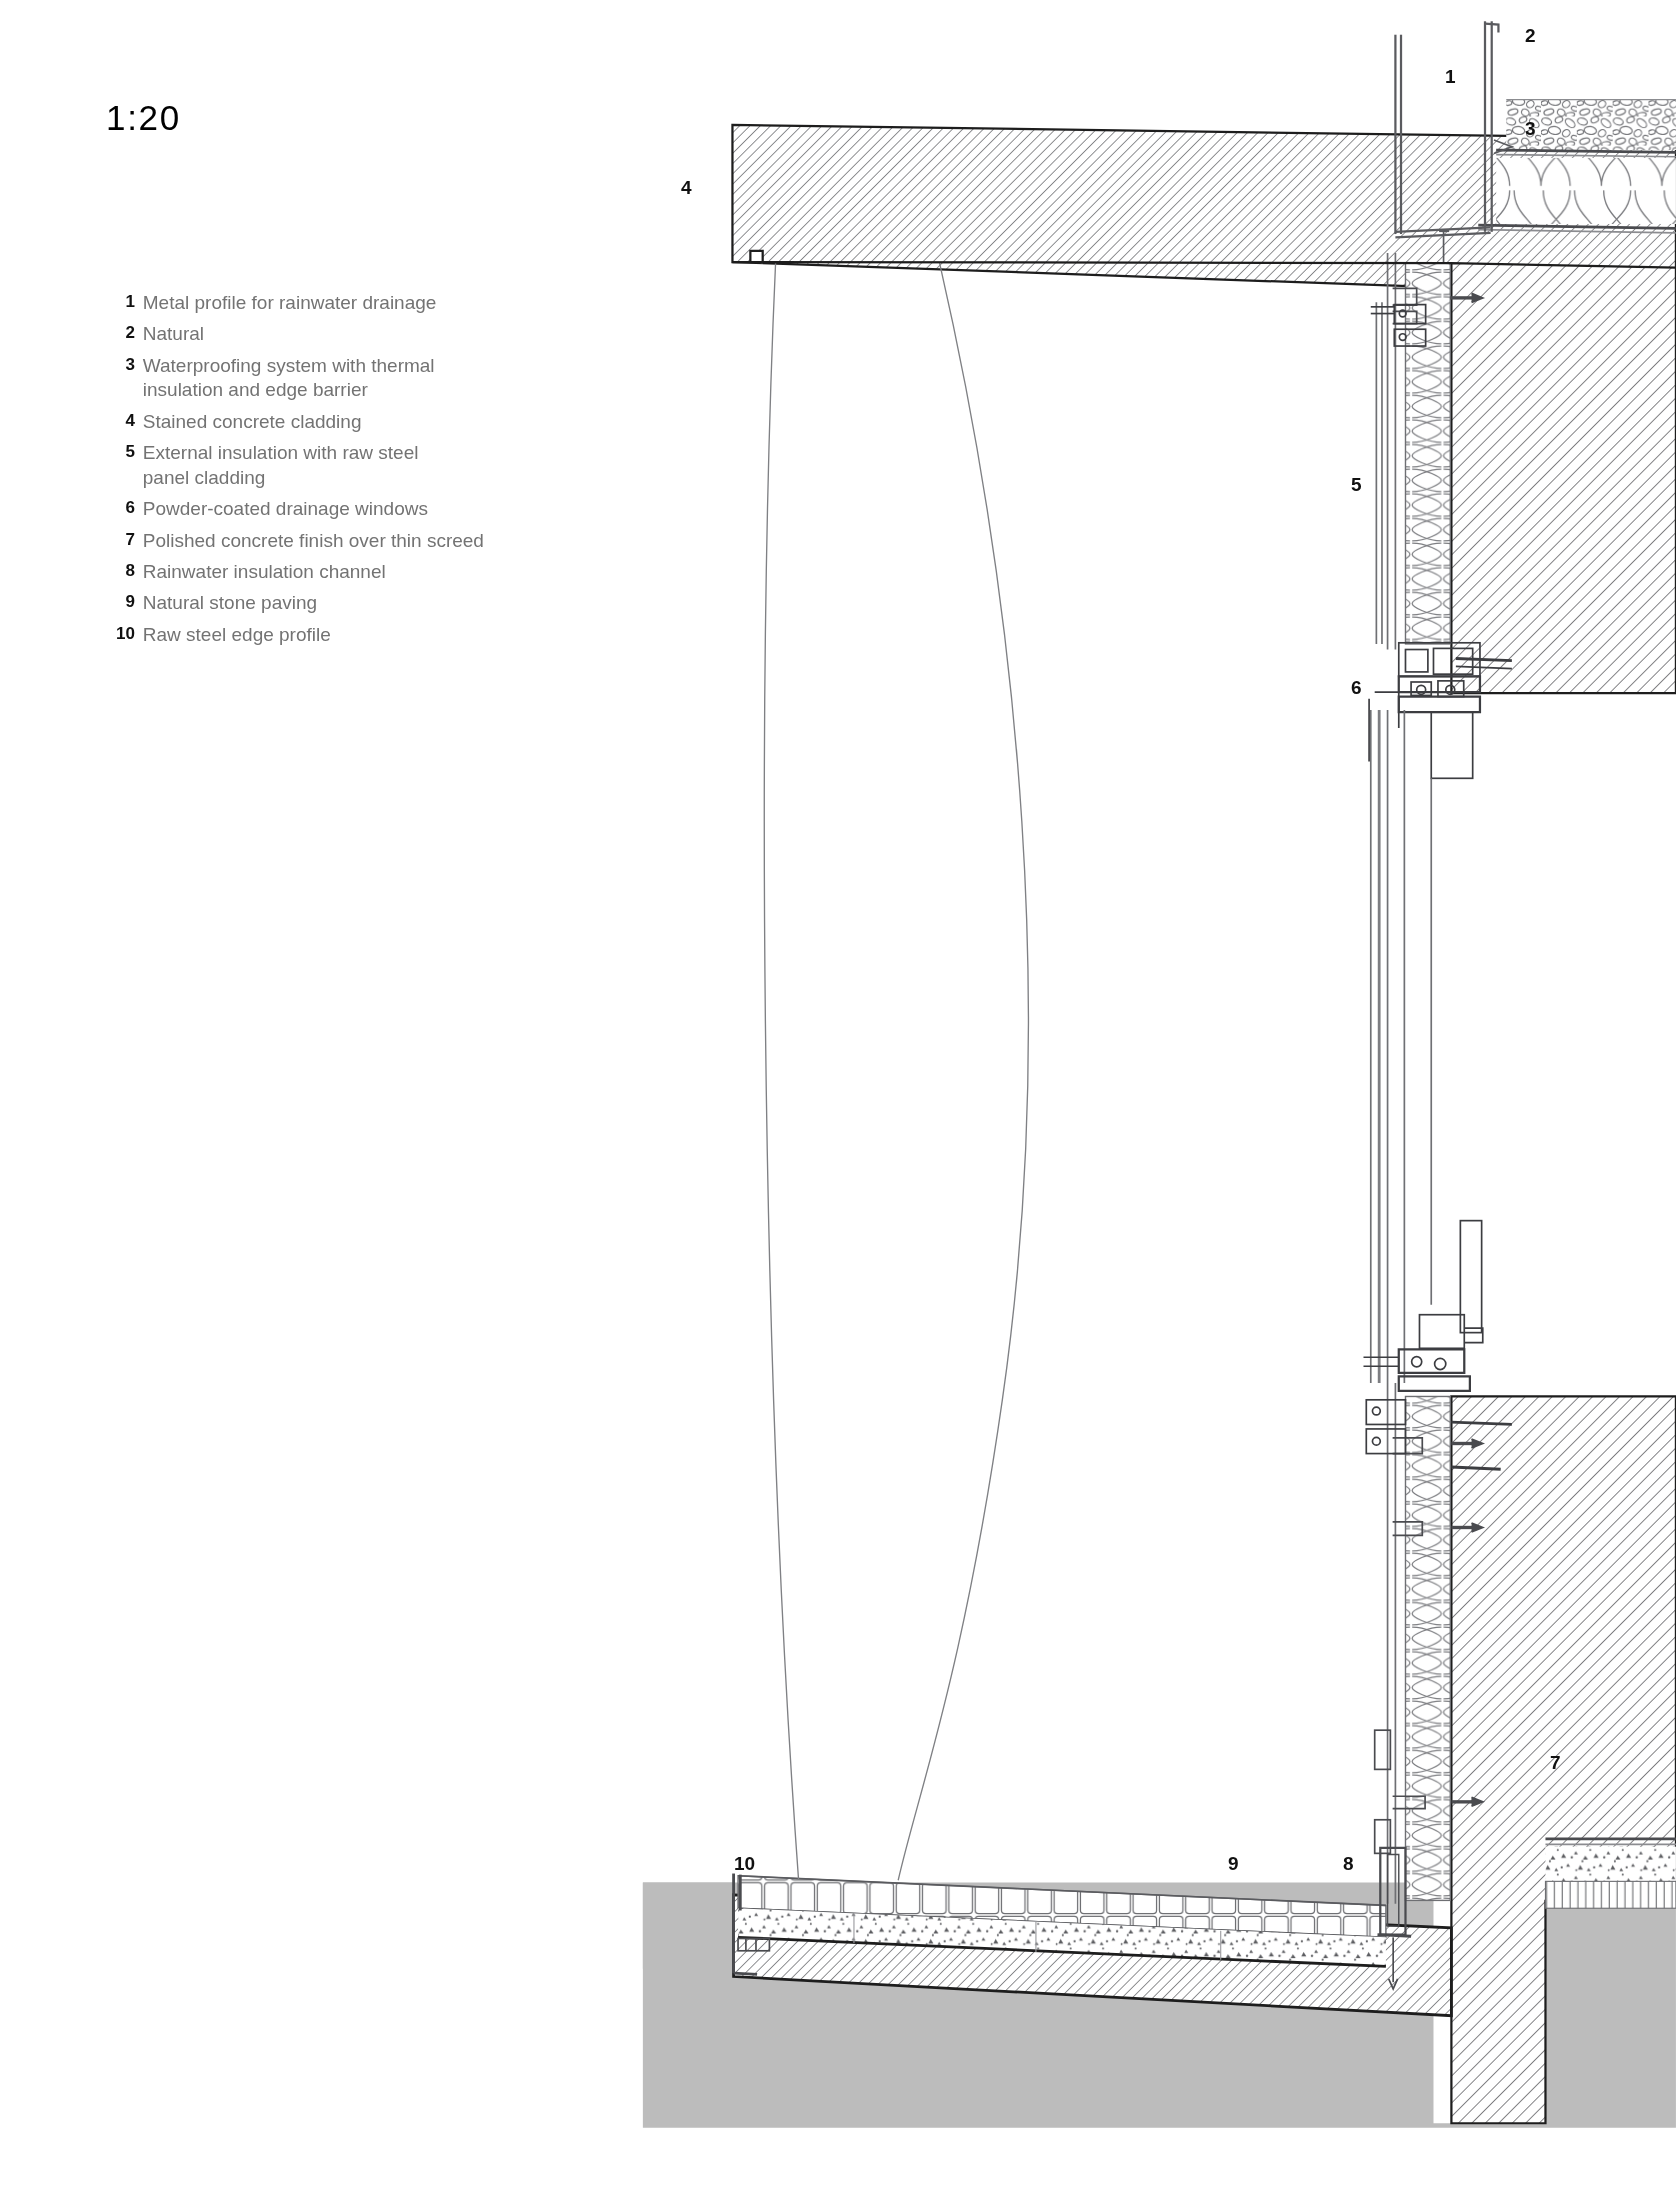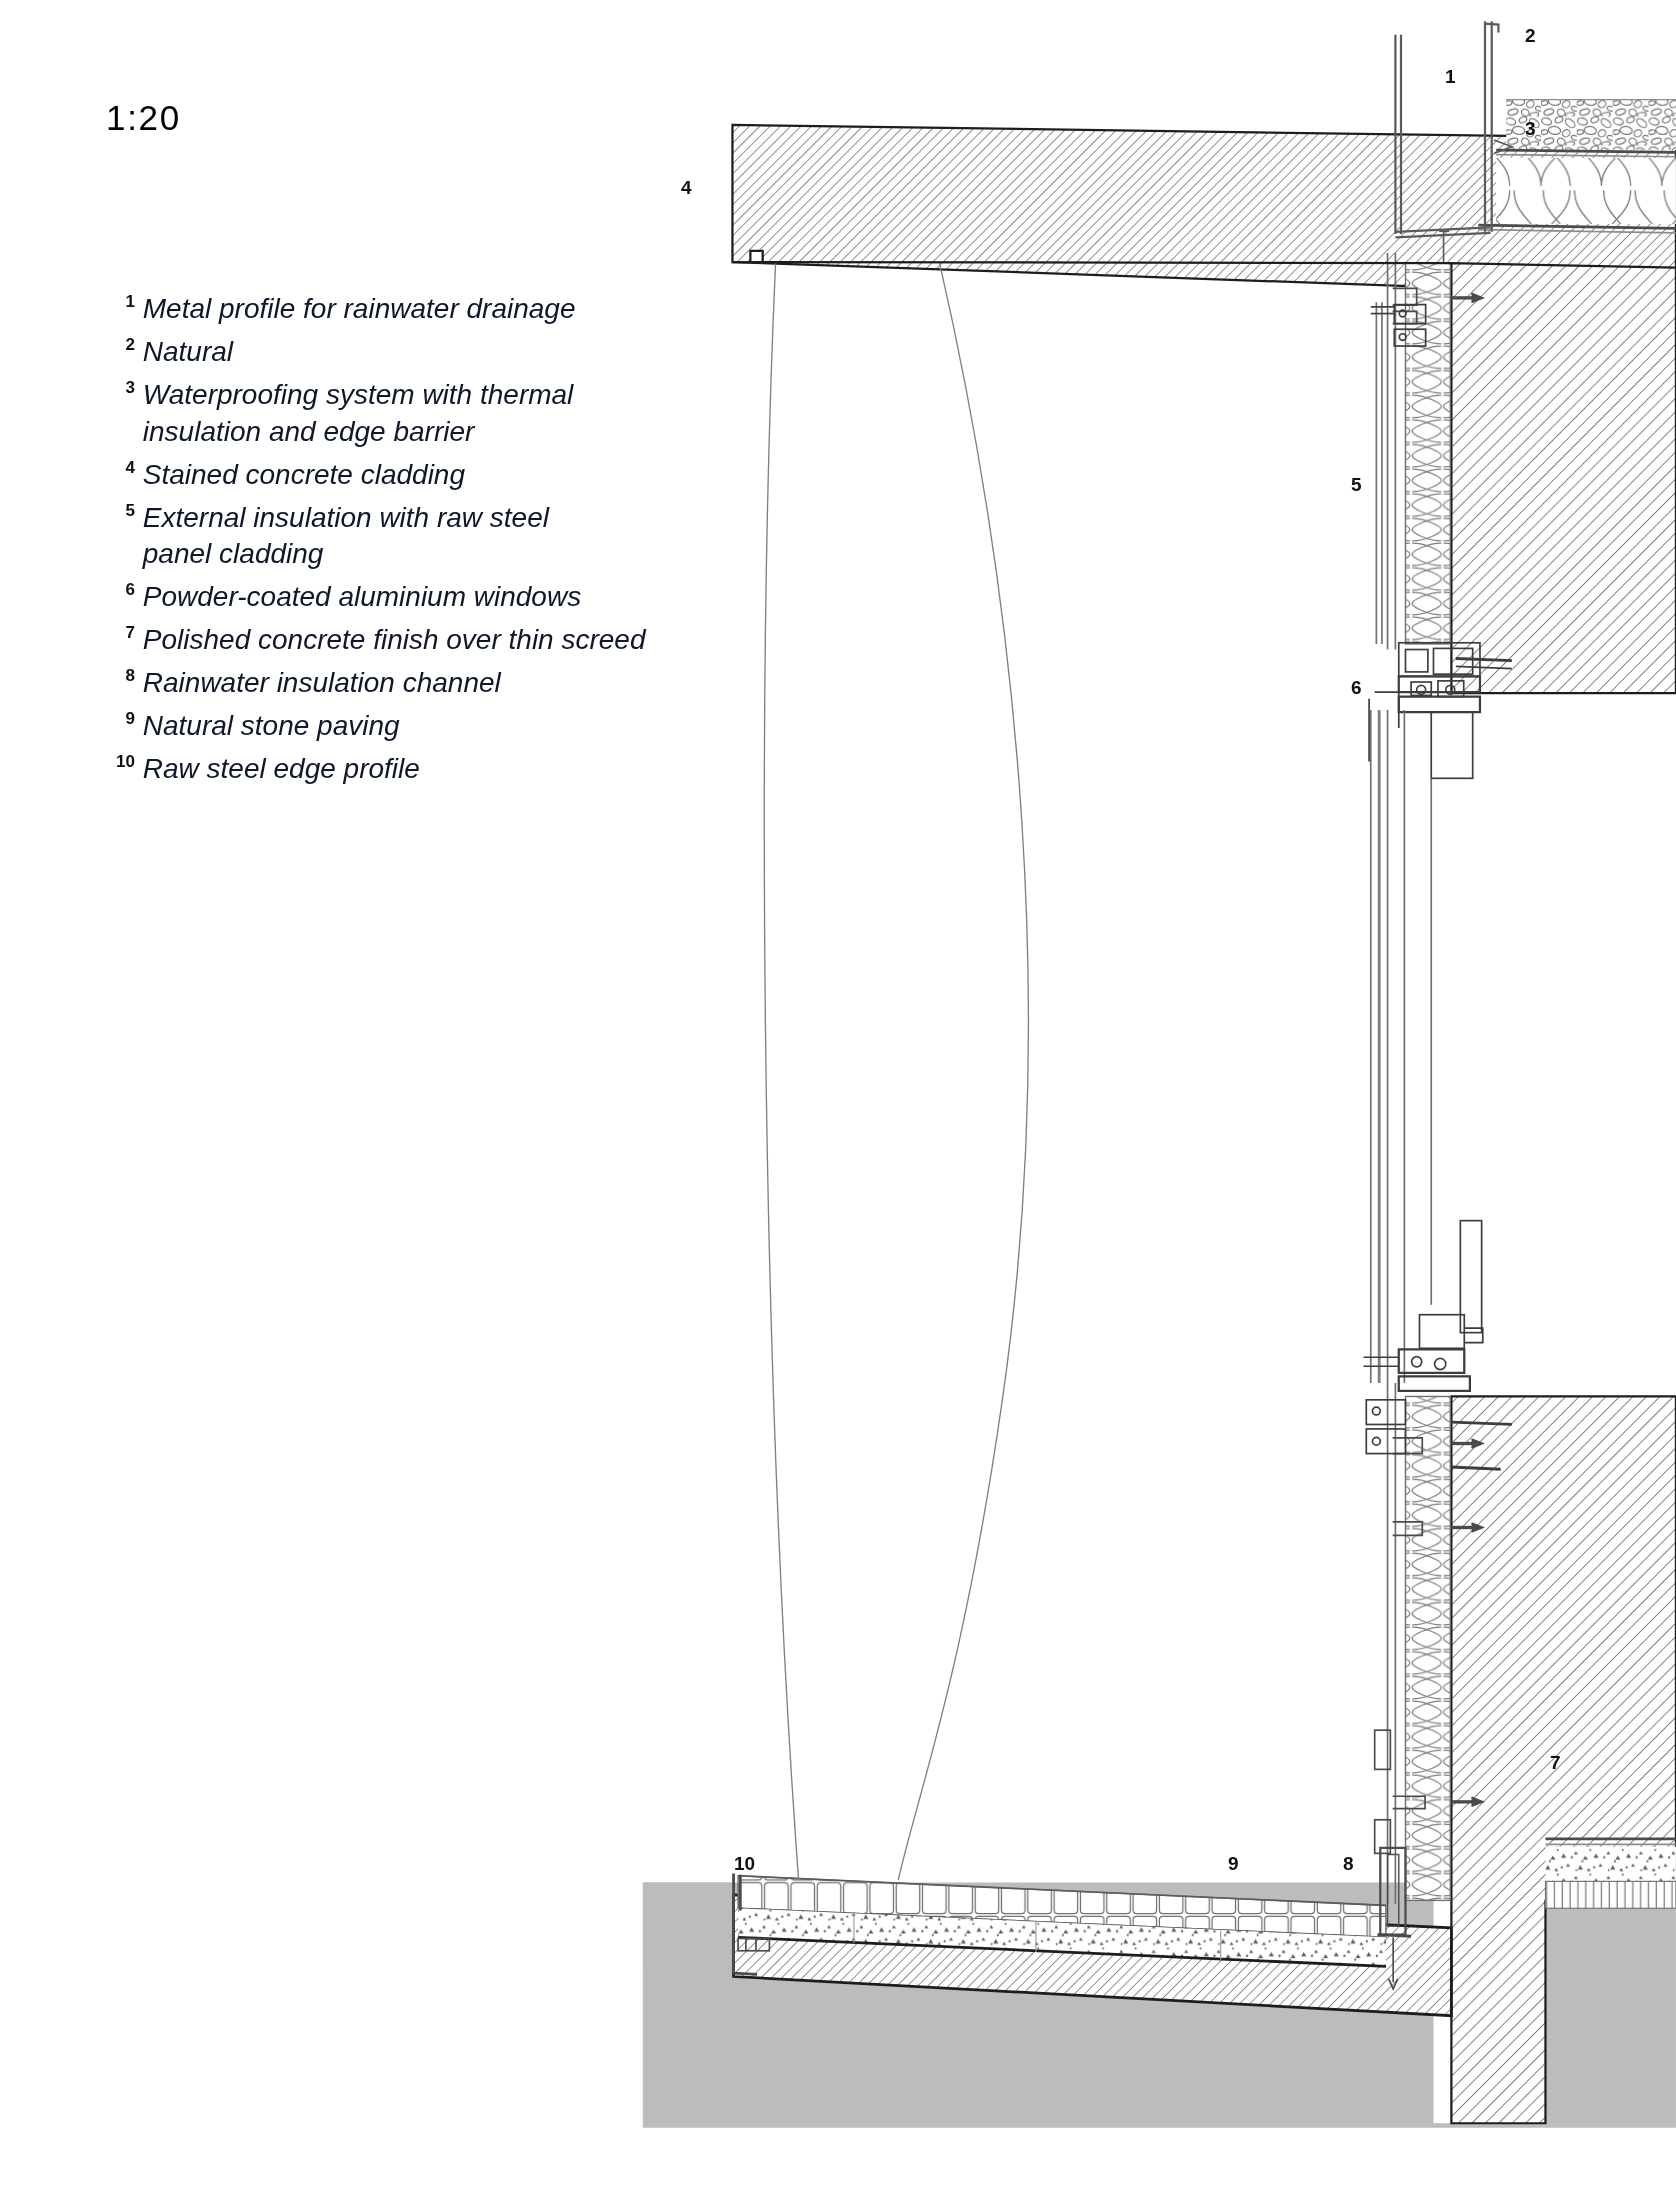--- a/index.html
+++ b/index.html
@@ -47,26 +47,25 @@
     width: 29px;
     text-align: right;
     padding-right: 7.8px;
     font-size: 17px;
     font-weight: 700;
     line-height: 1.30;
     color: #111111;
   }
   .legend-text {
     flex: 1 1 auto;
-    font-size: 28px;
+    font-size: 19px;
     font-weight: 400;
     line-height: 1.30;
-    color: #0f172a;
+    color: #737373;
     white-space: pre-line;
-    font-style: italic;
   }
 
   
   #drawing {
     position: absolute;
     left: 0;
     top: 0;
     width: 1676px;
     height: 2205px;
   }
@@ -105,21 +104,21 @@
     <div class="legend-num">4</div>
     <div class="legend-text">Stained concrete cladding</div>
   </div>
   <div class="legend-row">
     <div class="legend-num">5</div>
     <div class="legend-text">External insulation with raw steel
 panel cladding</div>
   </div>
   <div class="legend-row">
     <div class="legend-num">6</div>
-    <div class="legend-text">Powder-coated aluminium windows</div>
+    <div class="legend-text">Powder-coated drainage windows</div>
   </div>
   <div class="legend-row">
     <div class="legend-num">7</div>
     <div class="legend-text">Polished concrete finish over thin screed</div>
   </div>
   <div class="legend-row">
     <div class="legend-num">8</div>
     <div class="legend-text">Rainwater insulation channel</div>
   </div>
   <div class="legend-row">

